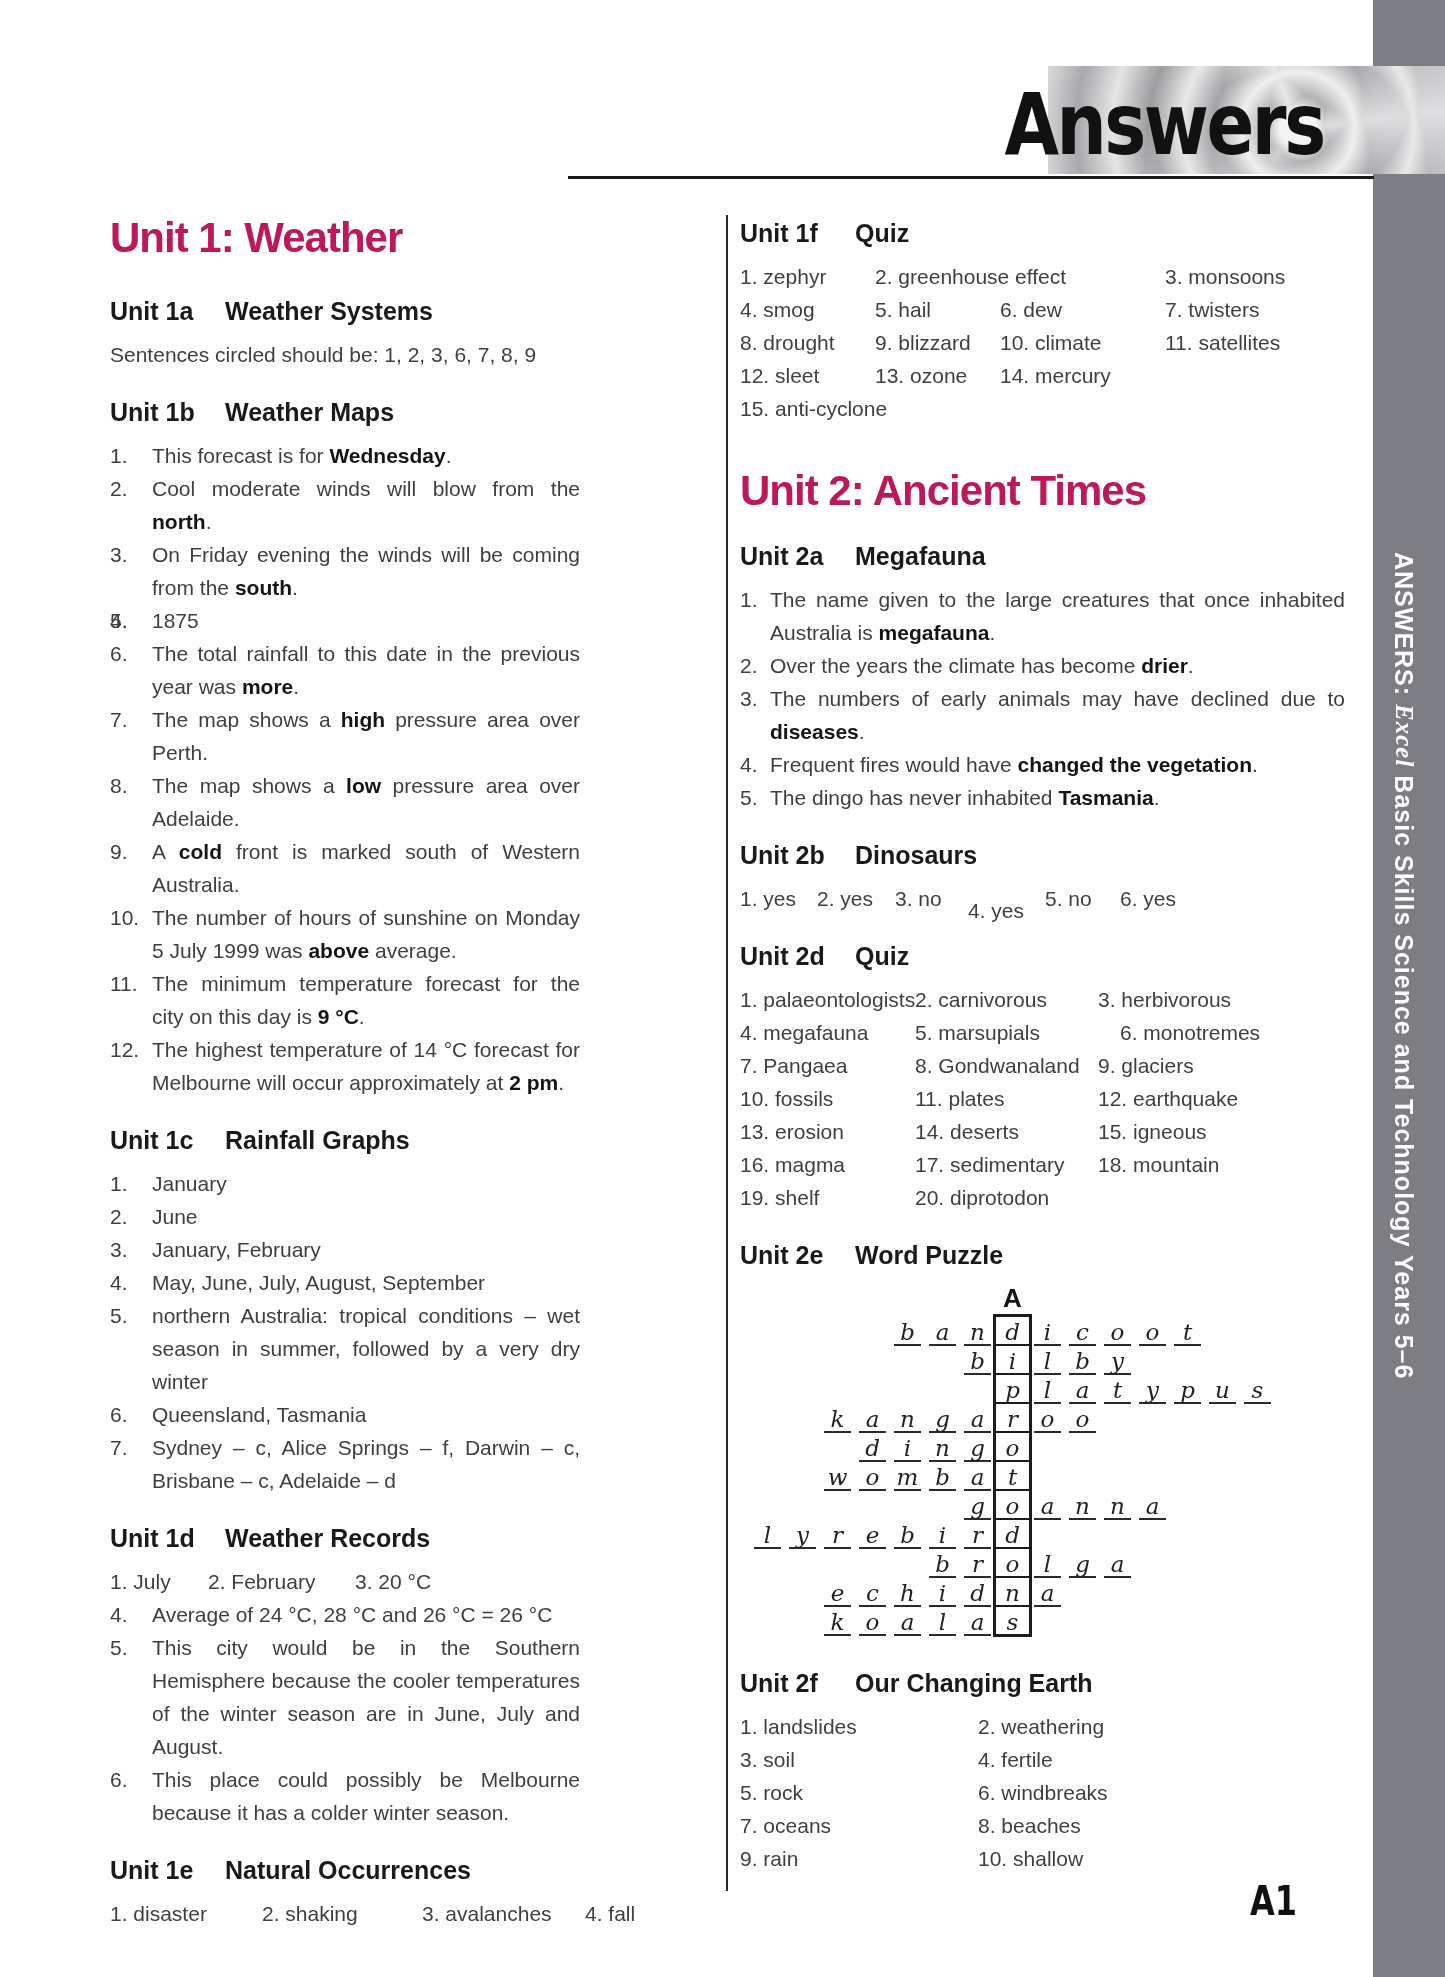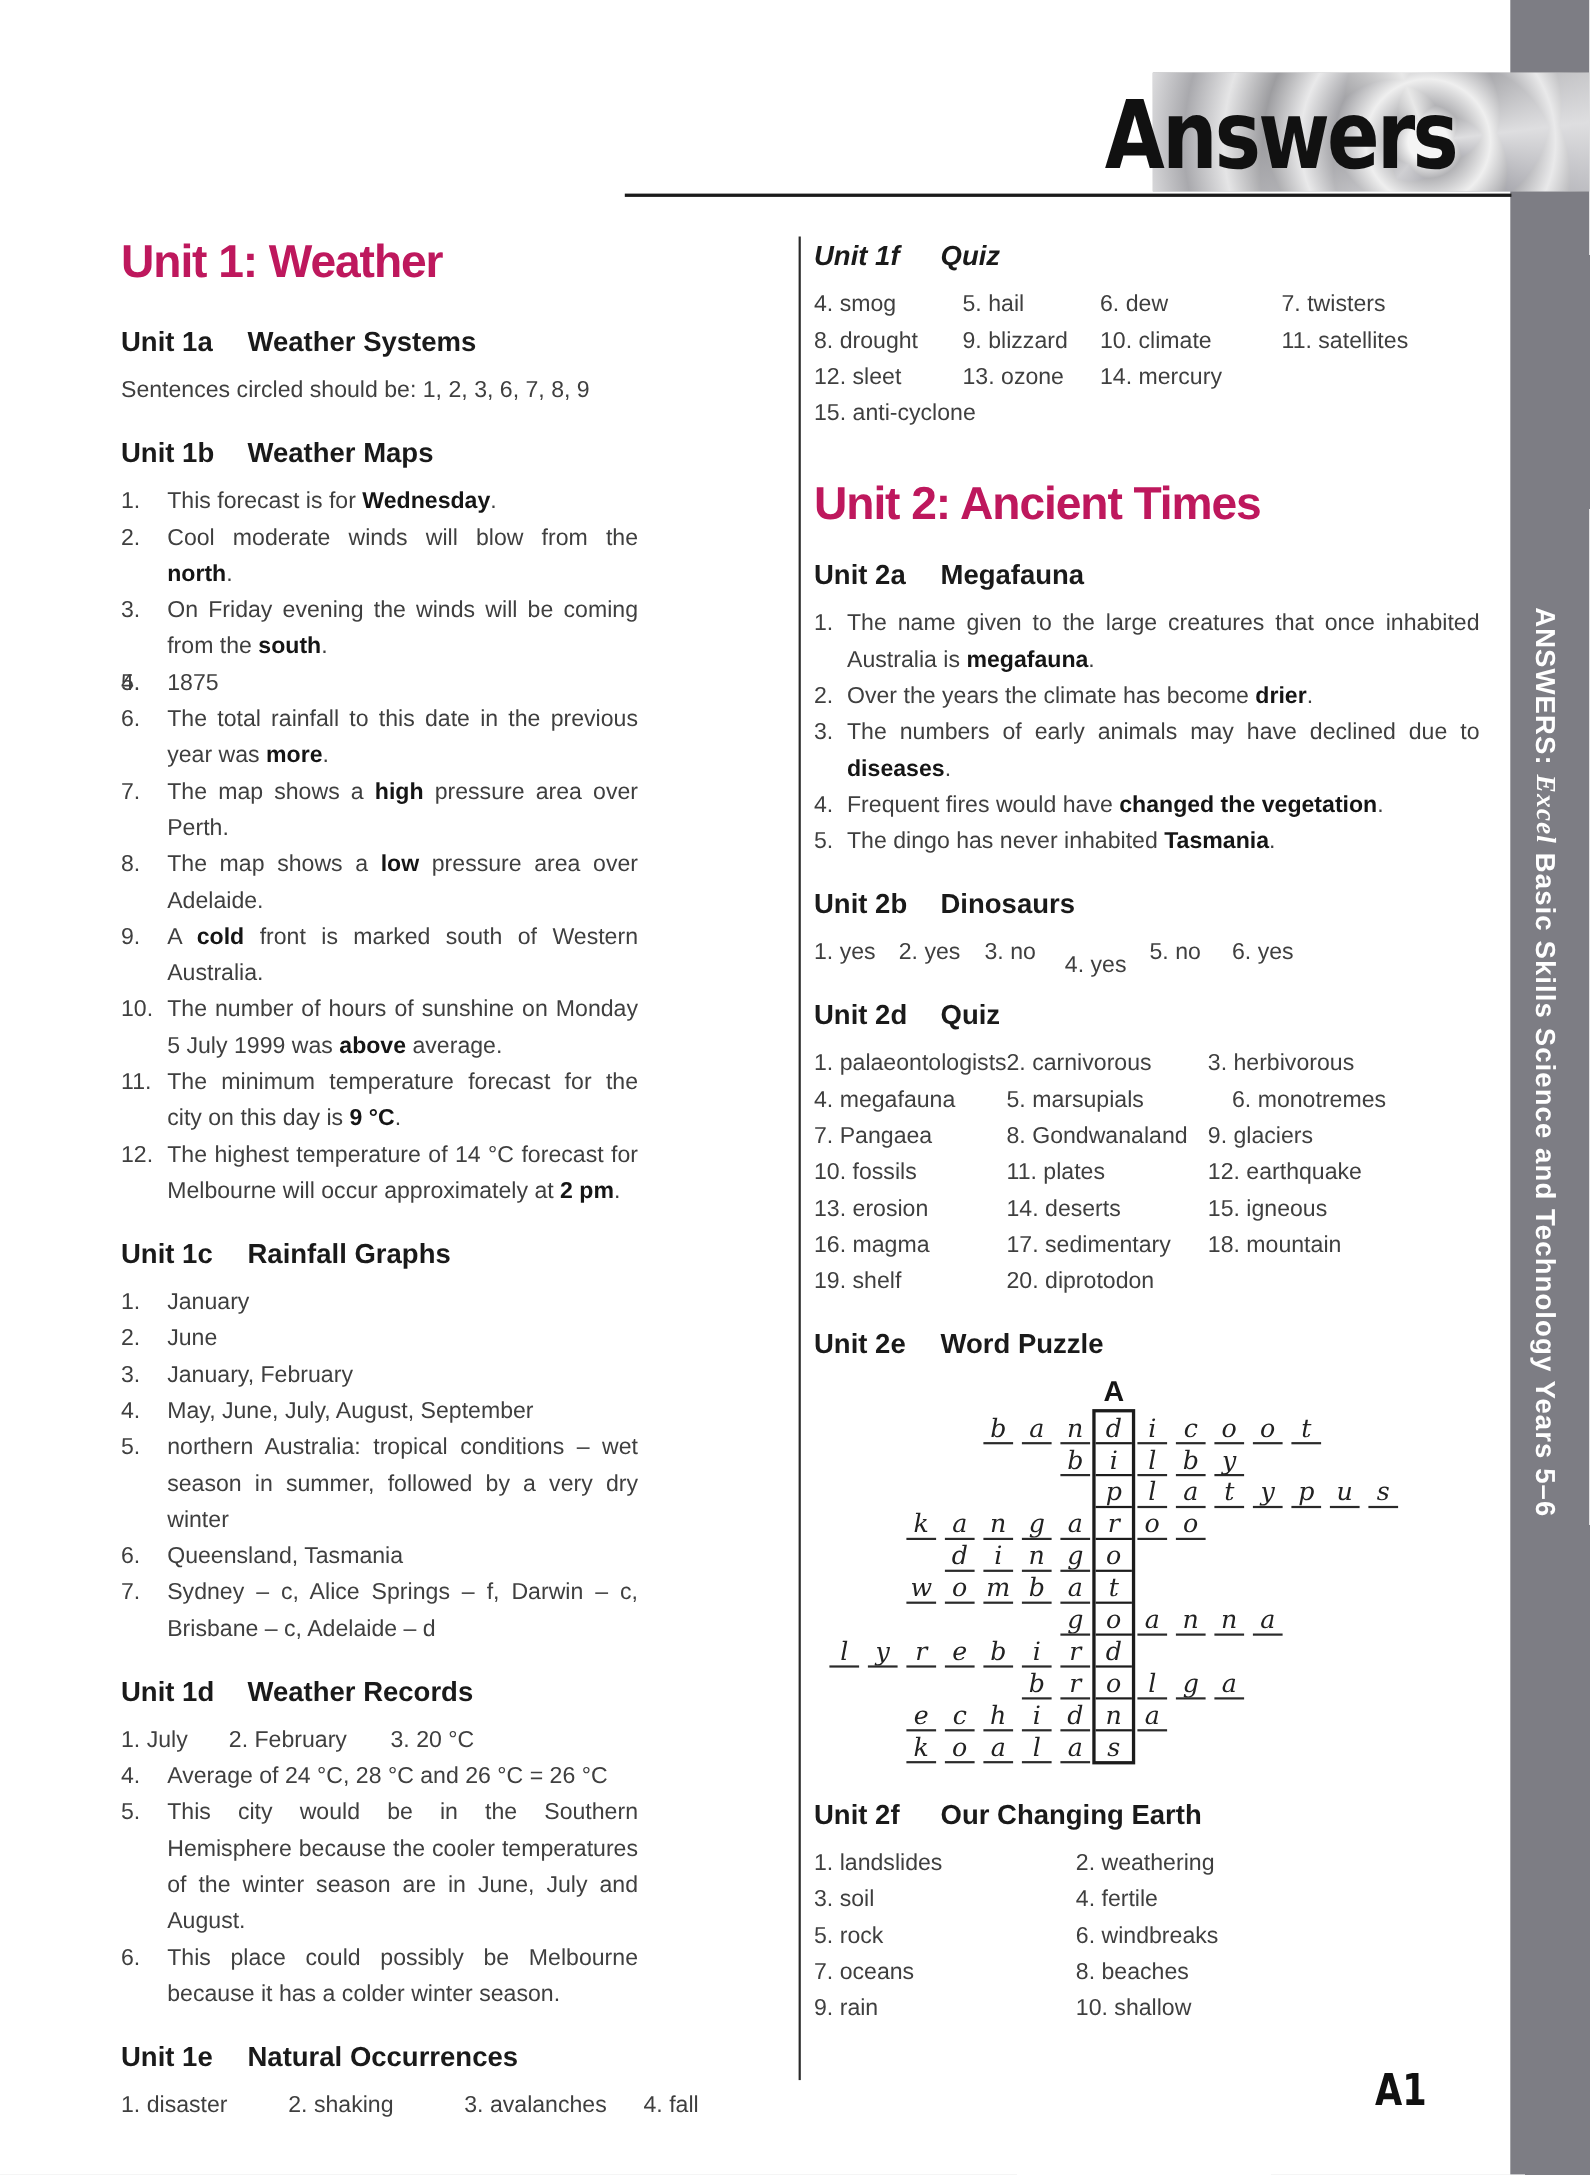--- a/index.html
+++ b/index.html
@@ -37,21 +37,21 @@
     font-size:40px; color:#111; transform:scaleX(.8); transform-origin:left;
   }
   .col-divider { position:absolute; left:726px; top:215px; width:2px; height:1676px; background:#2a2a2a; }
   
   .col { position:absolute; font-size:21px; line-height:33px; }
   #col-left  { left:110px; top:214px; width:470px; }
   #col-right { left:740px; top:218px; width:605px; }
   h1.unit-title { font-size:42px; line-height:48px; font-weight:bold; color:#be185d; letter-spacing:-1px; margin:0 0 34px 0; }
   #col-right h1.unit-title { margin:42px 0 22px 0; }
   h3.sec-h { font-size:25px; line-height:30px; font-weight:bold; color:#1a1a1a; margin:26px 0 12px 0; }
-  section.sec:first-child h3.sec-h { margin-top:0;font-style:italic; }
+  section.sec:first-child h3.sec-h { margin-top:0; }
   .unit-label { display:inline-block; width:115px; }
   .plain { line-height:33px; }
   .item { position:relative; padding-left:42px; text-align:justify; }
   #col-right .item { padding-left:30px; }
   .item .num { position:absolute; left:0; top:0; }
   .b { font-weight:bold; color:#151515; }
   .trow { position:relative; height:33px; }
   .tcell { position:absolute; top:0; white-space:nowrap; }
   
   .puzzle { position:relative; height:360px; margin-top:2px; }
@@ -123,20 +123,25 @@
           <span class="tcell" style="left: 0px;">1. disaster</span>
           <span class="tcell" style="left: 152px;">2. shaking</span>
           <span class="tcell" style="left: 312px;">3. avalanches</span>
           <span class="tcell" style="left: 475px;">4. fall</span>
         </div>
       </section>
     </div>
   <div class="col" id="col-right">
       <section class="sec">
         <h3 class="sec-h"><span class="unit-label">Unit 1f</span><span class="sec-title">Quiz</span></h3>
+        <div class="trow">
+          <span class="tcell" style="left: 0px;">1. zephyr</span>
+          <span class="tcell" style="left: 135px;">2. greenhouse effect</span>
+          <span class="tcell" style="left: 425px;">3. monsoons</span>
+        </div>
         <div class="trow">
           <span class="tcell" style="left: 0px;">4. smog</span>
           <span class="tcell" style="left: 135px;">5. hail</span>
           <span class="tcell" style="left: 260px;">6. dew</span>
           <span class="tcell" style="left: 425px;">7. twisters</span>
         </div>
         <div class="trow">
           <span class="tcell" style="left: 0px;">8. drought</span>
           <span class="tcell" style="left: 135px;">9. blizzard</span>
           <span class="tcell" style="left: 260px;">10. climate</span>

